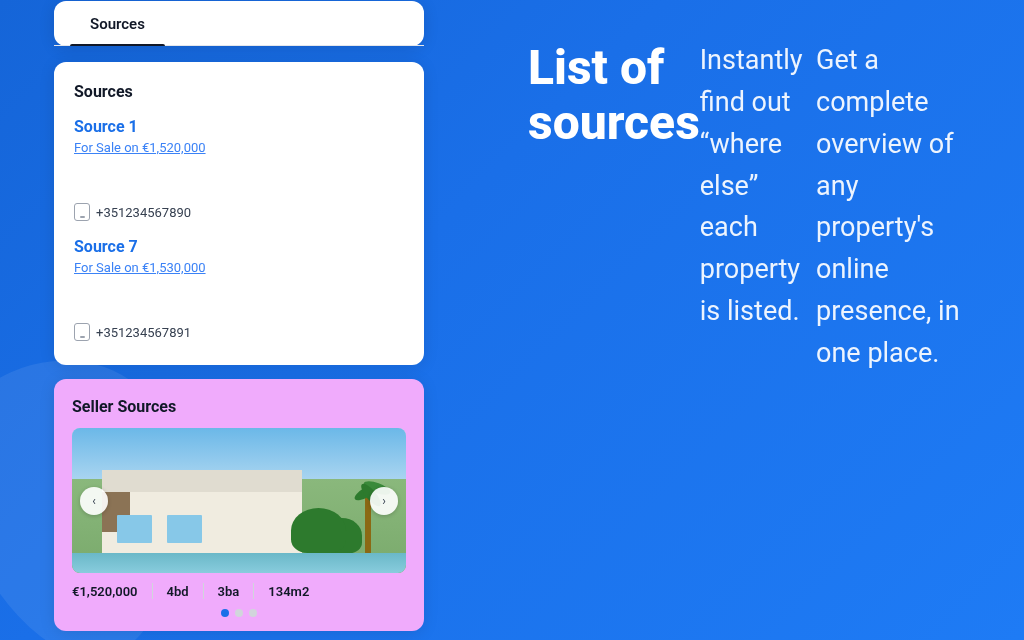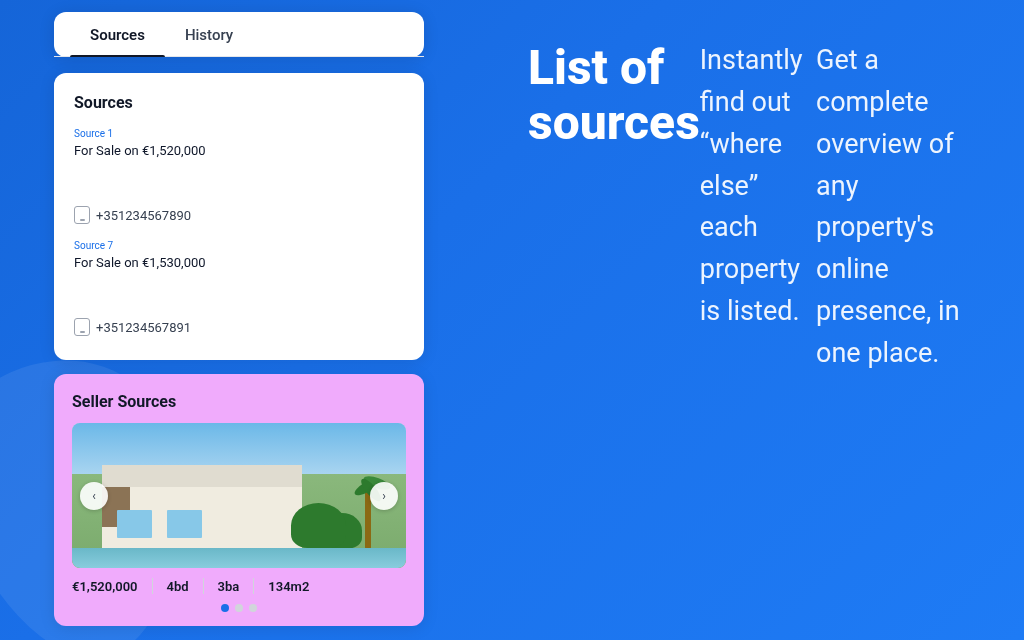--- a/index.html
+++ b/index.html
@@ -35,21 +35,21 @@
 
     
     .left-panel {
       position: relative;
       z-index: 1;
       width: 478px;
       height: 468px;
       display: flex;
       flex-direction: column;
       align-items: center;
-      padding-top: 12px;
+      padding-top: 1px;
     }
 
     
     .tab-card {
       background: #ffffff;
       border-radius: 12px;
       width: 370px;
       padding: 0;
       box-shadow: 0 2px 16px rgba(0,0,0,0.12);
       margin-top: 0;
@@ -108,31 +108,32 @@
 
     .source-item {
       margin-bottom: 16px;
     }
 
     .source-item:last-child {
       margin-bottom: 0;
     }
 
     .source-link {
-      font-size: 10px;
-      font-weight: 400;
+      font-size: 16px;
+      font-weight: 700;
       color: #1a6fe8;
       margin-bottom: 4px;
       display: block;
     }
 
     .source-price {
       font-size: 13px;
-      color: #0f172a;
+      color: #3b82f6;
       margin-bottom: 5px;
+      text-decoration: underline;
     }
 
     .source-phone {
       display: flex;
       align-items: center;
       gap: 6px;
       font-size: 13px;
       color: #374151;
       margin-top: 48px;
     }
@@ -349,21 +350,20 @@
 <body>
 
 <div class="bg-overlay"></div>
 <div class="bg-wave"></div>
 
 <div class="left-panel">
 
   <div class="tab-card">
     <div class="tab-bar">
       <div class="tab-item active">Sources</div>
-      <div class="tab-item">History</div>
     </div>
   </div>
 
   <div class="sources-card">
     <div class="card-title">Sources</div>
 
     <div class="source-item">
       <span class="source-link">Source 1</span>
       <div class="source-price">For Sale on €1,520,000</div>
       <div class="source-phone">

